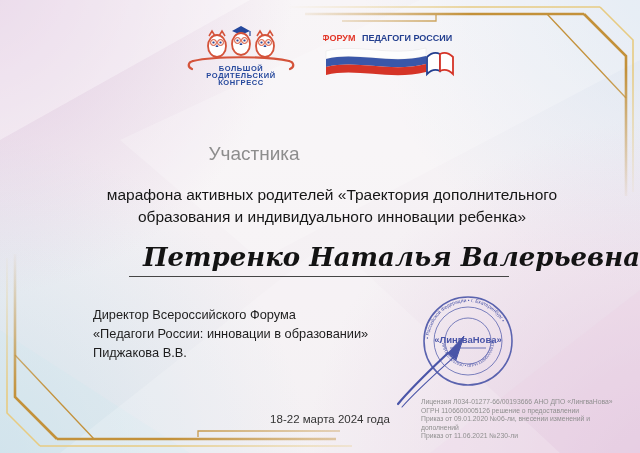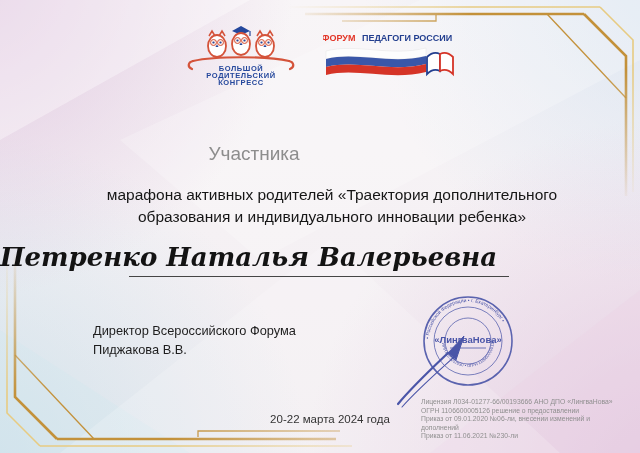--- a/index.html
+++ b/index.html
@@ -13,25 +13,25 @@
       radial-gradient(circle at 106% -6%, rgba(196,218,238,.55), rgba(196,218,238,0) 38%),
       linear-gradient(180deg,#f8f5f7,#f2edf1);
   }
   .layer{position:absolute;left:0;top:0;width:640px;height:453px;pointer-events:none;}
   .logos{position:absolute;top:23px;left:0;width:640px;display:flex;justify-content:center;gap:26px;align-items:flex-start;}
   .title{position:absolute;top:88px;left:0;width:640px;text-align:center;
     font-family:"DejaVu Sans","Liberation Sans",sans-serif;font-weight:200;
     font-size:48px;letter-spacing:2px;color:#1d2c25;}
   .subtitle{position:absolute;top:143px;left:0;width:508px;text-align:center;font-size:19px;color:#8d8d8d;}
   .description{position:absolute;top:184px;left:12px;width:640px;text-align:center;font-size:15.5px;line-height:1.42;color:#161616;}
-  .name{position:absolute;top:242px;left:0;width:640px;text-align:left;
+  .name{position:absolute;top:242px;left:0;width:640px;text-align:right;
     font-family:"DejaVu Serif","Liberation Serif",serif;font-style:italic;font-weight:bold;
     font-size:26px;color:#131313;}
   .name-line{position:absolute;top:276px;left:129px;width:380px;border-top:1.5px solid #454545;}
-  .signatory{position:absolute;left:93px;top:321px;font-size:12.8px;line-height:1.5;color:#1e1e1e;}
+  .signatory{position:absolute;left:93px;top:305px;font-size:12.8px;line-height:1.5;color:#1e1e1e;}
   .stamp{position:absolute;left:396px;top:286px;width:152px;height:126px;}
   .license{position:absolute;left:421px;top:398px;width:200px;font-size:6.8px;line-height:1.26;color:#8f8f8f;}
   .date{position:absolute;top:413px;left:0;width:640px;text-align:center;text-indent:20px;font-size:11.5px;color:#343434;}
   .lg{display:block;}
 </style>
 </head>
 <body>
 
 <div class="canvas">
 
@@ -160,20 +160,21 @@
   <div class="description">
     <div>марафона активных родителей «Траектория дополнительного</div>
     <div>образования и индивидуального инновации ребенка»</div>
   </div>
 
   <div class="name">Петренко Наталья Валерьевна</div>
   <div class="name-line"></div>
 
   <div class="signatory">
     <div>Директор Всероссийского Форума</div>
+    <div>«Педагоги России: инновации в образовании»</div>
     <div>Пиджакова В.В.</div>
   </div>
 
   <svg class="stamp" viewBox="0 0 152 126">
     <defs>
       <path id="arcTop" d="M33,55 A39,39 0 0 1 111,55" fill="none"></path>
       <path id="arcBottom" d="M46,55 A26,26 0 0 0 98,55" fill="none"></path>
     </defs>
     <g stroke="#4a55a8" fill="none" opacity="0.9">
       <circle cx="72" cy="55" r="44" stroke-width="1.6"></circle>
@@ -195,15 +196,15 @@
     </g>
   </svg>
 
   <div class="license">
     <div>Лицензия Л034-01277-66/00193666 АНО ДПО «ЛингваНова»</div>
     <div>ОГРН 1106600005126 решение о предоставлении</div>
     <div>Приказ от 09.01.2020 №06-ли, внесении изменений и дополнений</div>
     <div>Приказ от 11.06.2021 №230-ли</div>
   </div>
 
-  <div class="date">20-22 марта 2024 года</div>
+  <div class="date">18-22 марта 2024 года</div>
 
 </div>
 
 </body></html>

